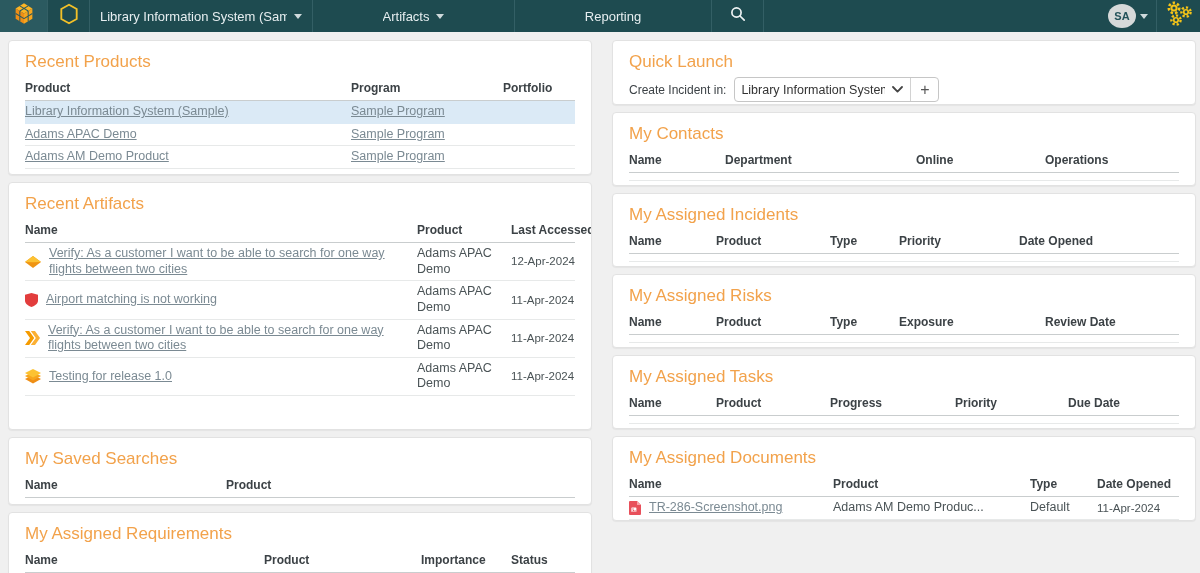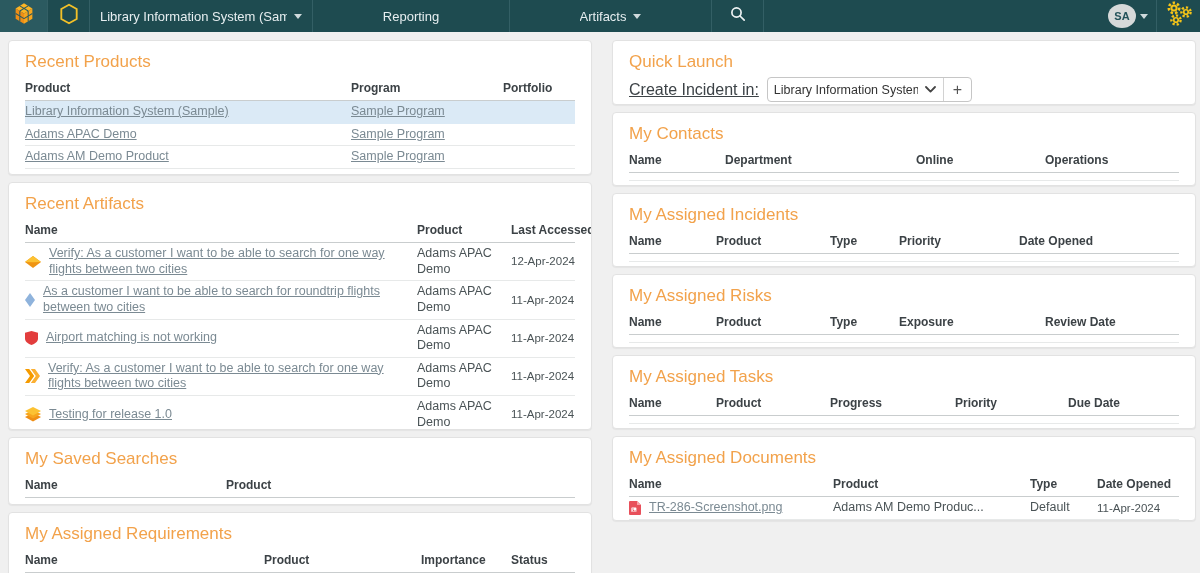--- a/index.html
+++ b/index.html
@@ -47,21 +47,21 @@
   a.lnk { color:#7b8a93; text-decoration:underline; cursor:pointer; }
   tr.hl { background:#dbeaf6; }
   tr.hl td { border-bottom-color:#dbeaf6; }
   .date { font-size:11.5px; white-space:nowrap; }
 
   .name-cell { display:flex; align-items:center; gap:8px; }
   .name-cell .ico { flex-shrink:0; display:inline-flex; }
 
   
   .ql-row { display:flex; align-items:center; gap:8px; margin:3px 0 8px; }
-  .ql-label { font-size:16px; color:#3c4246;text-decoration:underline; }
+  .ql-label { font-size:12px; color:#3c4246; }
   .ql-group { display:inline-flex; align-items:center; height:25px; background:#fff;
               border:1px solid #c6c6c6; border-radius:4px; overflow:hidden; }
   .ql-value { width:150px; padding:0 6px; font-size:12.5px; color:#333;
               white-space:nowrap; overflow:hidden; }
   .ql-chev { padding:0 7px; display:flex; align-items:center; cursor:pointer; }
   .ql-div { width:1px; height:25px; background:#d2d2d2; }
   .ql-plus { width:27px; text-align:center; font-size:16px; color:#555; cursor:pointer;
              line-height:23px; }
 </style>
 </head>
@@ -86,26 +86,26 @@
     <span>
       <svg width="20" height="22" viewBox="0 0 26 28">
         <polygon points="13,2 23,7.5 23,20.5 13,26 3,20.5 3,7.5" fill="none" stroke="#f2c028" stroke-width="2.4"></polygon>
       </svg>
     </span>
   </div>
   <div class="nav-seg nav-product">
     <span class="nav-label">Library Information System (Sample)...</span>
     <span class="caret"></span>
   </div>
-  <div class="nav-seg nav-reporting">
-    <span class="nav-label">Reporting</span>
-  </div>
   <div class="nav-seg nav-artifacts">
     <span class="nav-label">Artifacts</span>
     <span class="caret"></span>
+  </div>
+  <div class="nav-seg nav-reporting">
+    <span class="nav-label">Reporting</span>
   </div>
   <div class="nav-seg nav-search">
     <span>
       <svg width="16" height="16" viewBox="0 0 16 16">
         <circle cx="6.5" cy="6.5" r="4.6" fill="none" stroke="#eef3f4" stroke-width="1.7"></circle>
         <line x1="10" y1="10" x2="14.2" y2="14.2" stroke="#eef3f4" stroke-width="1.7" stroke-linecap="round"></line>
       </svg>
     </span>
   </div>
   <div class="nav-spacer"></div>
@@ -194,34 +194,20 @@
                 <svg width="16" height="12" viewBox="0 0 16 12">
                       <polygon points="8,0 16,6 8,12 0,6" fill="#ef9412"></polygon>
                       <polygon points="8,0 16,6 8,6.2 0,6" fill="#fcc232"></polygon>
                     </svg>
               </span>
               <a class="lnk">Verify: As a customer I want to be able to search for one way flights between two cities</a>
             </span>
               </td>
             <td>Adams APAC Demo</td>
             <td class="date" style="padding-right:0">12-Apr-2024</td>
-          </tr>
-          <tr>
-            <td>
-                <span class="name-cell">
-              <span class="ico">
-                <svg width="10" height="14" viewBox="0 0 10 14">
-                      <polygon points="5,0 10,7 5,14 0,7" fill="#8fb3dc"></polygon>
-                    </svg>
-              </span>
-              <a class="lnk">As a customer I want to be able to search for roundtrip flights between two cities</a>
-            </span>
-              </td>
-            <td>Adams APAC Demo</td>
-            <td class="date" style="padding-right:0">11-Apr-2024</td>
           </tr>
           <tr>
             <td>
                 <span class="name-cell">
               <span class="ico">
                 <svg width="13" height="14" viewBox="0 0 13 14">
                       <path d="M6.5 0 L13 1.8 V7.5 C13 10.8 9.8 12.9 6.5 14 C3.2 12.9 0 10.8 0 7.5 V1.8 Z" fill="#e23d3d"></path>
                     </svg>
               </span>
               <a class="lnk">Airport matching is not working</a>

